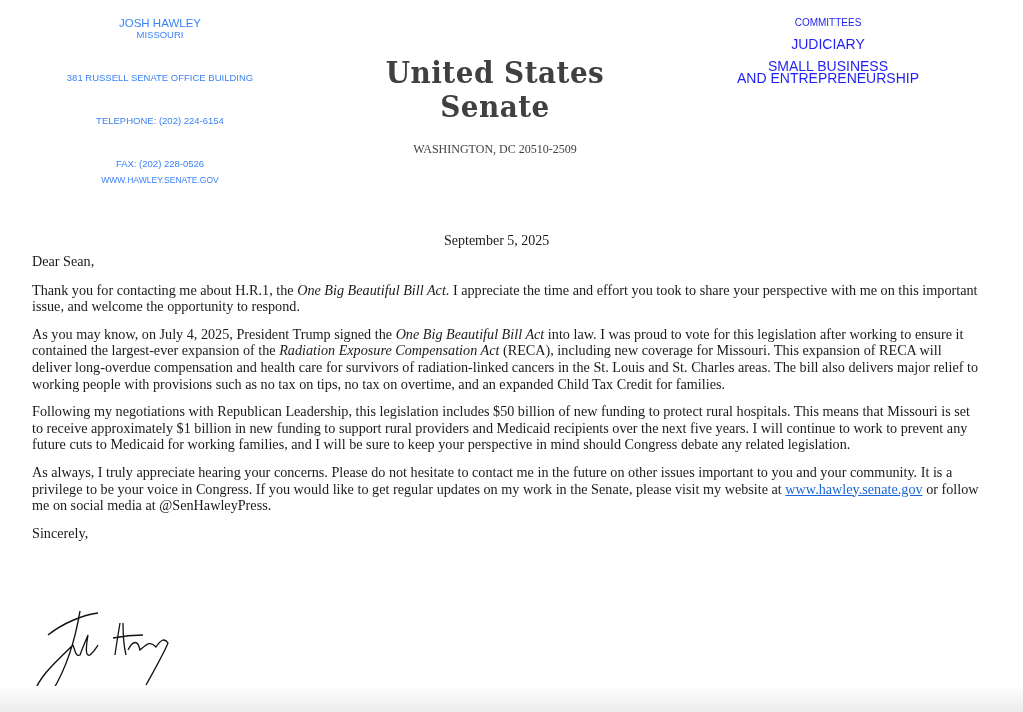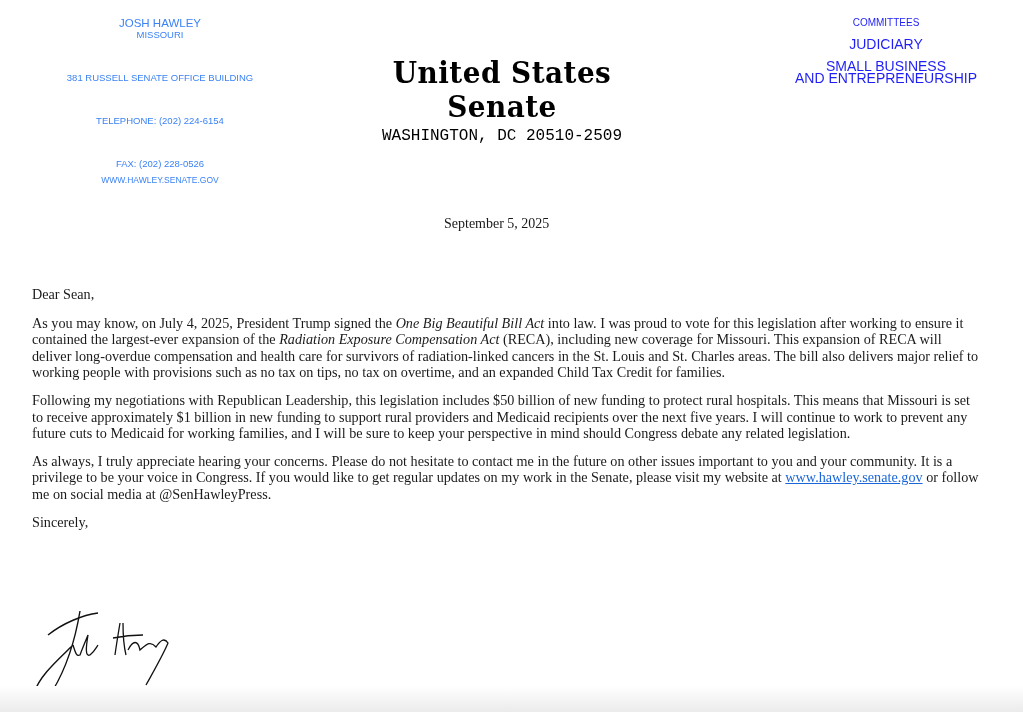--- a/index.html
+++ b/index.html
@@ -13,49 +13,49 @@
       position:absolute; left:60px; top:17px; width:200px;
       text-align:center; color:#3b82f6;
       font-family:"Liberation Sans", sans-serif;
     }
     .lh-name { font-size:11.5px; line-height:12px; }
     .lh-state { font-size:9.5px; line-height:11px; margin-bottom:18px; }
     .lh-addr { font-size:9.5px; line-height:11px;margin-top:32px; }
     .lh-web { font-size:8.5px; line-height:11px; margin-top:6px; }
 
     .letterhead-center {
-      position:absolute; left:347px; top:56px; width:310px; text-align:center;
-      color:#000000;
+      position:absolute; left:340px; top:56px; width:310px; text-align:center;
+      color:#404040;
     }
     .senate-title {
       font-family:"DejaVu Serif", serif; font-weight:bold;
       font-size:30px; line-height:34px; letter-spacing:0.5px;
       transform:scaleX(0.93); transform-origin:center;
     }
     .senate-city {
-      font-family:Liberation Mono, monospace; font-size:16px; margin-top:3px;
+      font-family:Liberation Serif, serif; font-size:12px; margin-top:18px;
     }
 
     .letterhead-right {
-      position:absolute; left:781px; top:17px; width:210px;
+      position:absolute; left:723px; top:17px; width:210px;
       text-align:center; color:#1f1ff5;
       font-family:"Liberation Sans", sans-serif;
     }
     .cm-head { font-size:10px; line-height:12px; }
     .cm-item { font-size:14px; line-height:12.5px; margin-top:9px; }
 
     .date {
-      position:absolute; left:444px; top:216px; font-size:14px;
+      position:absolute; left:444px; top:233px; font-size:14px;
     }
     .letter-body {
       position:absolute; left:32px; top:253px; width:950px;
       font-size:14.2px; line-height:16.6px;
     }
     .letter-body p { margin:0 0 11px 0; }
-    .letter-body .salutation { margin-bottom:12px;margin-top:33px; }
+    .letter-body .salutation { margin-bottom:12px; }
     .letter-body a { color:#1a66d9; text-decoration:underline; }
     .signature {
       position:absolute; left:28px; top:605px; width:150px; height:105px;
     }
     .bottom-fade {
       position:absolute; left:0; bottom:0; width:1023px; height:26px;
       background:linear-gradient(#ffffff, #ebebeb);
       pointer-events:none;
     }
   </style>
@@ -84,20 +84,21 @@
   <div class="cm-item">
     <div>SMALL BUSINESS</div>
     <div>AND ENTREPRENEURSHIP</div>
   </div>
 </div>
 
 <div class="date">September 5, 2025</div>
 
 <div class="letter-body">
   <p class="salutation">Dear Sean,</p>
+  <p><span>Thank you for contacting me about H.R.1, the </span><i>One Big Beautiful Bill Act</i><span>. I appreciate the time and effort you took to share your perspective with me on this important issue, and welcome the opportunity to respond.</span></p>
   <p><span>As you may know, on July 4, 2025, President Trump signed the </span><i>One Big Beautiful Bill Act</i><span> into law. I was proud to vote for this legislation after working to ensure it contained the largest-ever expansion of the </span><i>Radiation Exposure Compensation Act</i><span> (RECA), including new coverage for Missouri. This expansion of RECA will deliver long-overdue compensation and health care for survivors of radiation-linked cancers in the St. Louis and St. Charles areas. The bill also delivers major relief to working people with provisions such as no tax on tips, no tax on overtime, and an expanded Child Tax Credit for families.</span></p>
   <p>Following my negotiations with Republican Leadership, this legislation includes $50 billion of new funding to protect rural hospitals. This means that Missouri is set to receive approximately $1 billion in new funding to support rural providers and Medicaid recipients over the next five years. I will continue to work to prevent any future cuts to Medicaid for working families, and I will be sure to keep your perspective in mind should Congress debate any related legislation.</p>
   <p><span>As always, I truly appreciate hearing your concerns. Please do not hesitate to contact me in the future on other issues important to you and your community. It is a privilege to be your voice in Congress. If you would like to get regular updates on my work in the Senate, please visit my website at </span><a href="#">www.hawley.senate.gov</a><span> or follow me on social media at @SenHawleyPress.</span></p>
   <p>Sincerely,</p>
 </div>
 
 <svg class="signature" viewBox="0 0 150 105">
   <path d="M20 30 C 35 18, 55 10, 70 8" stroke="#111" stroke-width="1.4" fill="none"></path>
   <path d="M52 6 C 48 30, 40 60, 25 85 C 15 100, 2 102, 6 88 C 12 70, 30 55, 45 40" stroke="#111" stroke-width="1.4" fill="none"></path>
   <path d="M45 40 C 47 46, 48 52, 52 50 C 55 42, 58 35, 60 30 C 58 42, 57 52, 62 50 C 66 47, 68 43, 70 40" stroke="#111" stroke-width="1.3" fill="none"></path>

